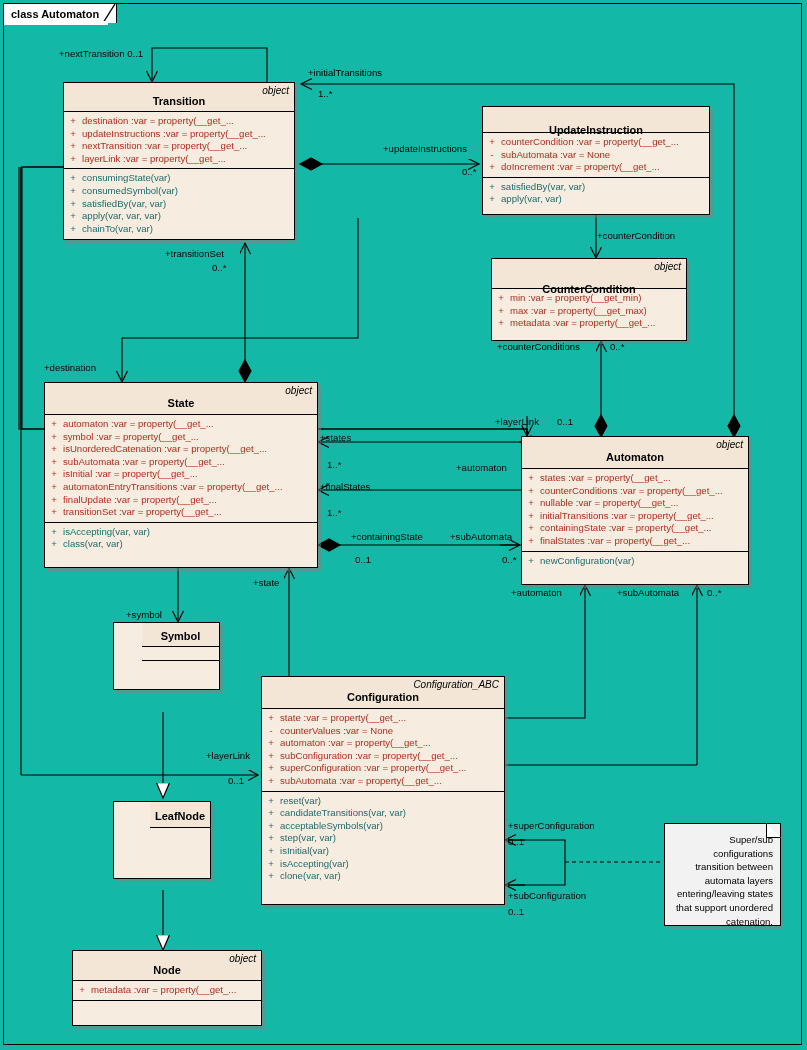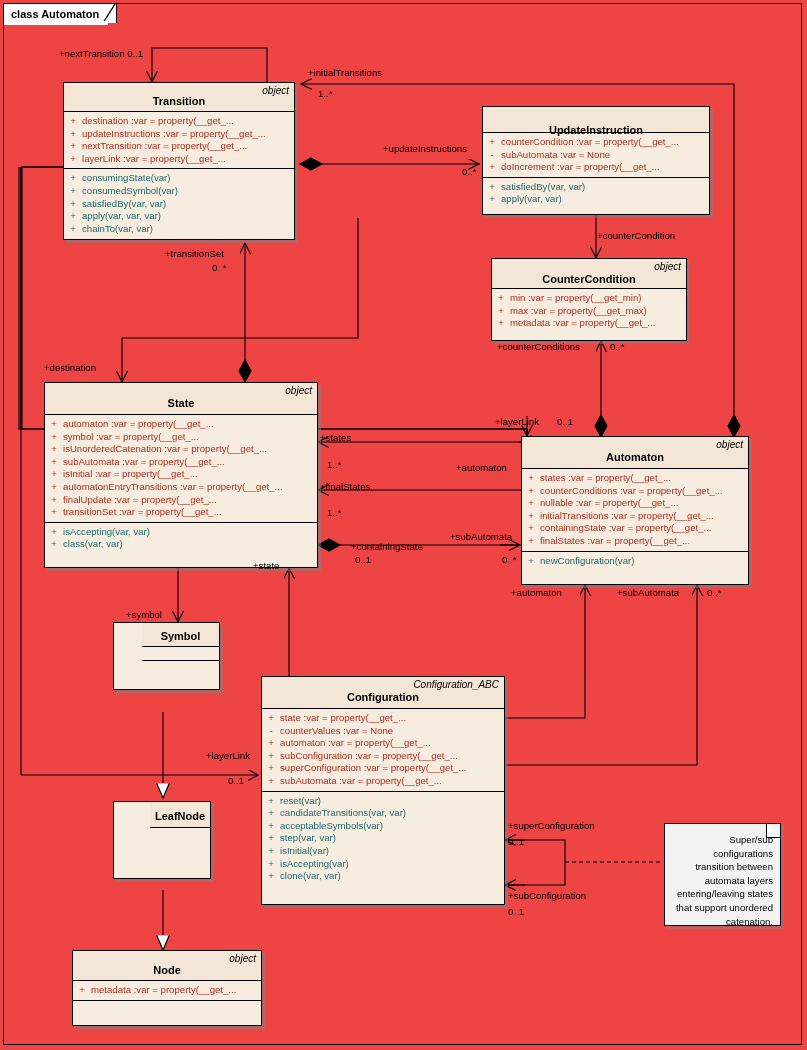--- a/index.html
+++ b/index.html
@@ -1,17 +1,17 @@
 <!DOCTYPE html>
 <html><head>
 <meta charset="utf-8">
 <style>
   html,body{margin:0;padding:0;background:#ffffff;}
   body{font-family:"Liberation Sans",sans-serif;}
-  #canvas{position:relative;width:807px;height:1050px;background:#ef4444;overflow:hidden;}
+  #canvas{position:relative;width:807px;height:1050px;background:#14b8a6;overflow:hidden;}
   #frame{position:absolute;left:3px;top:3px;width:799px;height:1042px;border:1.5px solid #000;box-sizing:border-box;}
   #tab{position:absolute;left:3px;top:3px;height:20px;background:#fff;border:1.5px solid #000;
        border-bottom:none;box-sizing:border-box;padding:0 0 0 7px;display:flex;align-items:center;}
   #tab .tabtext{font-size:11px;font-weight:bold;color:#000;white-space:nowrap;padding-right:3px;}
   #tab .tabslant{width:14px;height:20px;}
   #tabcover{position:absolute;left:4px;top:21px;height:4px;background:#fff;}
   svg.edges{position:absolute;left:0;top:0;width:807px;height:1050px;pointer-events:none;}
   .cls{position:absolute;box-sizing:border-box;border:1.2px solid #000;background:#f6ece0;
        box-shadow:3px 3px 0 0 rgba(130,130,130,.55);}
   .cls .hdr{position:relative;background:#f3e6d6;border-bottom:1.2px solid #000;box-sizing:border-box;}
@@ -197,21 +197,21 @@
         <div class="row op">
           <span class="vis">+</span>
           <span class="txt">apply(var, var)</span>
         </div>
       </div>
   </div>
 
   <div class="cls" style="left:491px;top:258px;width:196px;height:83px;">
     <div class="hdr" style="height:30px;">
       <span class="stereo">object</span>
-      <div class="cname" style="padding-top:14px;">CounterCondition</div>
+      <div class="cname" style="padding-top:24px;">CounterCondition</div>
     </div>
     <div class="sec last">
         <div class="row attr">
           <span class="vis">+</span>
           <span class="txt">min  :var = property(__get_min)</span>
         </div>
         <div class="row attr">
           <span class="vis">+</span>
           <span class="txt">max  :var = property(__get_max)</span>
         </div>
@@ -422,29 +422,29 @@
   <div class="lbl" style="left:165px;top:248px;">+transitionSet</div>
   <div class="lbl" style="left:212px;top:262px;">0..*</div>
   <div class="lbl" style="left:44px;top:362px;">+destination</div>
   <div class="lbl" style="left:495px;top:416px;">+layerLink</div>
   <div class="lbl" style="left:557px;top:416px;">0..1</div>
   <div class="lbl" style="left:320px;top:432px;">+states</div>
   <div class="lbl" style="left:327px;top:459px;">1..*</div>
   <div class="lbl" style="left:456px;top:462px;">+automaton</div>
   <div class="lbl" style="left:320px;top:481px;">+finalStates</div>
   <div class="lbl" style="left:327px;top:507px;">1..*</div>
-  <div class="lbl" style="left:351px;top:531px;margin-top:10px;">+containingState</div>
+  <div class="lbl" style="left:351px;top:531px;">+containingState</div>
   <div class="lbl" style="left:355px;top:554px;">0..1</div>
   <div class="lbl" style="left:450px;top:531px;">+subAutomata</div>
   <div class="lbl" style="left:502px;top:554px;">0..*</div>
   <div class="lbl" style="left:511px;top:587px;">+automaton</div>
   <div class="lbl" style="left:617px;top:587px;">+subAutomata</div>
   <div class="lbl" style="left:707px;top:587px;">0..*</div>
   <div class="lbl" style="left:126px;top:609px;">+symbol</div>
-  <div class="lbl" style="left:253px;top:560px;">+state</div>
+  <div class="lbl" style="left:253px;top:577px;">+state</div>
   <div class="lbl" style="left:206px;top:750px;">+layerLink</div>
   <div class="lbl" style="left:228px;top:775px;">0..1</div>
   <div class="lbl" style="left:508px;top:820px;">+superConfiguration</div>
   <div class="lbl" style="left:508px;top:836px;">0..1</div>
   <div class="lbl" style="left:508px;top:890px;">+subConfiguration</div>
   <div class="lbl" style="left:508px;top:906px;">0..1</div>
 
 </div>
 
 </body></html>

